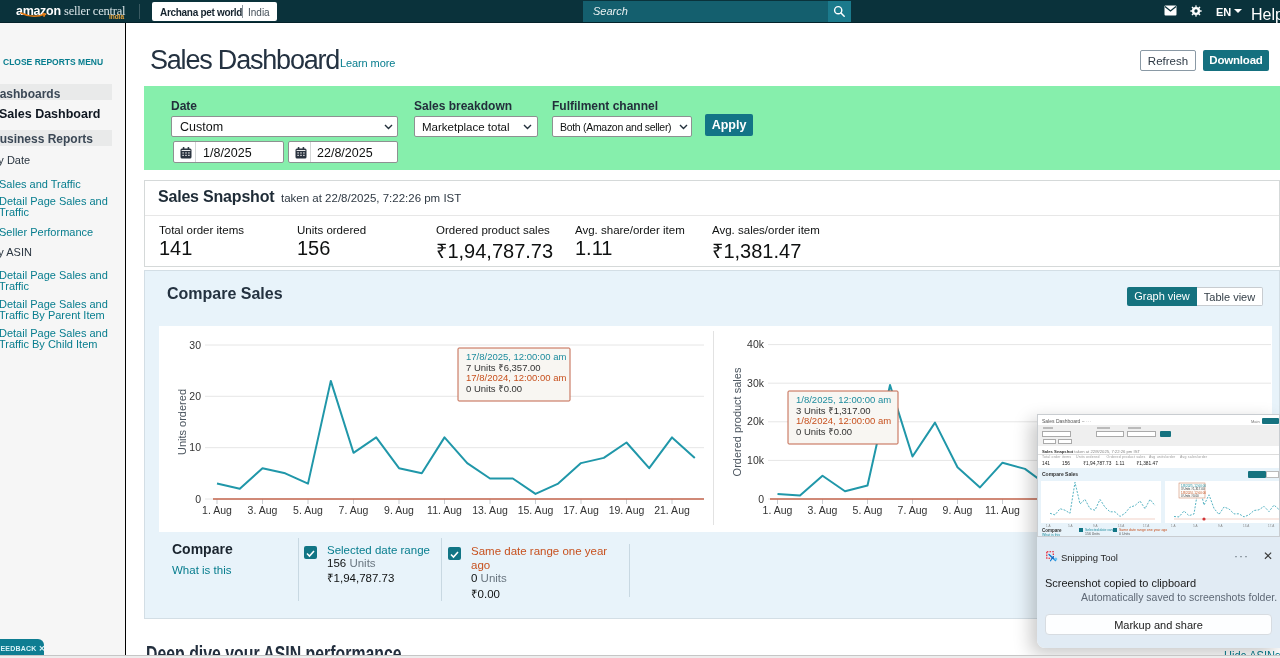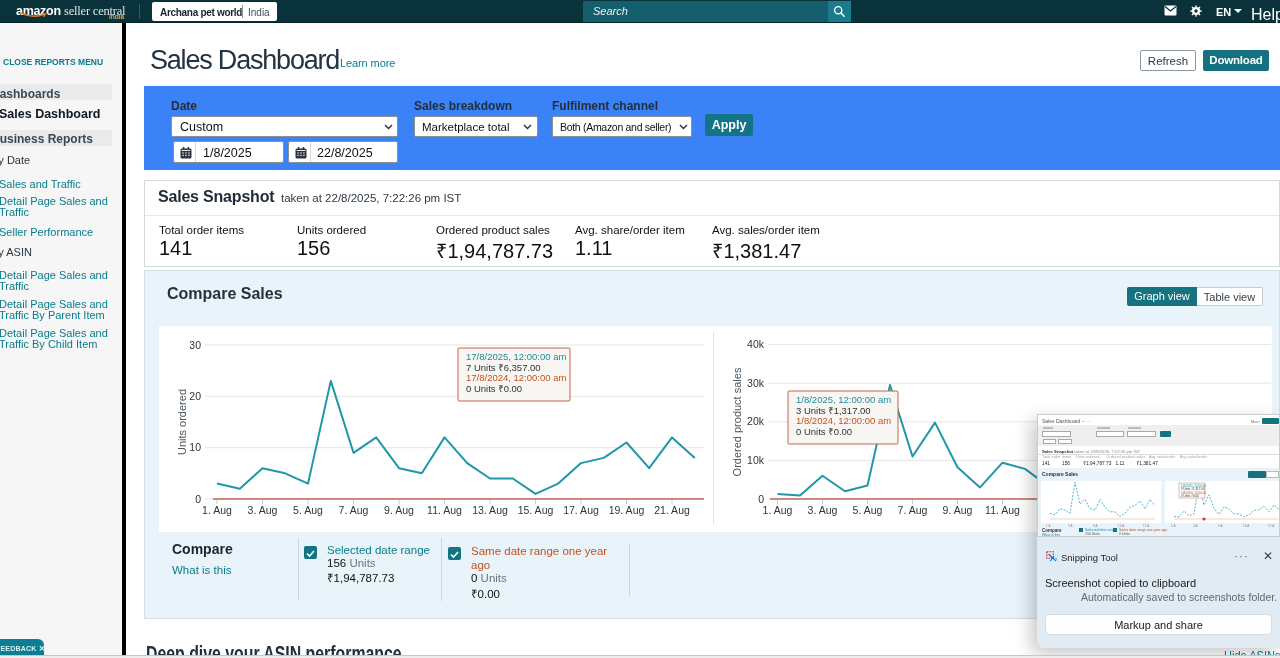--- a/index.html
+++ b/index.html
@@ -49,21 +49,21 @@
         <rect x="10.7" y="0.5" width="2.6" height="4.5" rx="0.8" fill="#fff" transform="rotate(270 12 12)"></rect>
         <rect x="10.7" y="0.5" width="2.6" height="4.5" rx="0.8" fill="#fff" transform="rotate(315 12 12)"></rect>
         <circle cx="12" cy="12" r="8.2" fill="#fff"></circle>
         <circle cx="12" cy="12" r="3.4" fill="#0A323B"></circle>
       </svg>
   <div class="abs" style="left:1216px;top:6px;color:#fff;font-size:11px;font-weight:bold;">EN</div>
   <div class="abs" style="left:1234px;top:8.5px;width:0;height:0;border-left:4px solid transparent;border-right:4px solid transparent;border-top:4.5px solid #fff;"></div>
   <div class="abs" style="left:1251px;top:5.5px;color:#fff;font-size:16px;">Help</div>
 </div>
 
-<div id="sidebar" class="abs" style="left:0;top:23px;width:126px;height:635px;background:#F6F6F6;border-right:4px solid #000000;overflow:visible;">
+<div id="sidebar" class="abs" style="left:0;top:23px;width:126px;height:635px;background:#F6F6F6;border-right:1px solid #000000;overflow:visible;">
   <div class="abs" style="left:3px;top:33.5px;font-size:8.5px;font-weight:bold;color:#077D8E;letter-spacing:0px;">CLOSE REPORTS MENU</div>
   <div class="abs" style="left:0;top:61px;width:112px;height:16px;background:#E9EAEA;"></div>
   <div class="abs" style="left:-9px;top:63.5px;font-size:12px;font-weight:bold;color:#3B4856;white-space:nowrap;">Dashboards</div>
   <div class="abs" style="left:-1px;top:83.5px;font-size:12.5px;font-weight:bold;color:#0F1721;white-space:nowrap;">Sales Dashboard</div>
   <div class="abs" style="left:0;top:107px;width:112px;height:16px;background:#E9EAEA;"></div>
   <div class="abs" style="left:-9px;top:109px;font-size:12px;font-weight:bold;color:#3B4856;white-space:nowrap;">Business Reports</div>
   <div class="abs" style="left:-9px;top:130.5px;font-size:11px;color:#2A3540;white-space:nowrap;">By Date</div>
   <div class="abs" style="left:-1px;top:154.5px;font-size:11px;color:#077D8E;white-space:nowrap;">Sales and Traffic</div>
   <div class="abs" style="left:-1px;top:172.5px;font-size:11px;color:#077D8E;line-height:11.5px;white-space:nowrap;">Detail Page Sales and<br>Traffic</div>
   <div class="abs" style="left:-1px;top:202.5px;font-size:11px;color:#077D8E;white-space:nowrap;">Seller Performance</div>
@@ -72,21 +72,21 @@
   <div class="abs" style="left:-1px;top:275.5px;font-size:11px;color:#077D8E;line-height:11.5px;white-space:nowrap;">Detail Page Sales and<br>Traffic By Parent Item</div>
   <div class="abs" style="left:-1px;top:304.5px;font-size:11px;color:#077D8E;line-height:11.5px;white-space:nowrap;">Detail Page Sales and<br>Traffic By Child Item</div>
 </div>
 
 <div id="main" class="abs" style="left:126px;top:23px;width:1154px;height:635px;background:#fff;overflow:hidden;">
   <div class="abs" style="left:24px;top:22px;font-size:27px;color:#243241;letter-spacing:-1.2px;">Sales Dashboard</div>
   <div class="abs" style="left:214px;top:33.5px;font-size:11px;letter-spacing:-0.1px;color:#077D8E;">Learn more</div>
   <div class="abs" style="left:1014px;top:27px;width:56px;height:21px;background:#fff;border:1px solid #8A99A5;border-radius:2px;text-align:center;font-size:11.5px;color:#2E3A46;line-height:20px;">Refresh</div>
   <div class="abs" style="left:1077px;top:27px;width:66px;height:21px;background:#15707F;border-radius:2px;text-align:center;font-size:11.5px;font-weight:bold;color:#fff;letter-spacing:-0.2px;line-height:21px;">Download</div>
 
-  <div class="abs" style="left:18px;top:63px;width:1136px;height:84px;background:#3b82f6;">
+  <div class="abs" style="left:18px;top:63px;width:1136px;height:84px;background:#86efac;">
     <div class="abs" style="left:27px;top:13px;font-size:12px;font-weight:bold;color:#232F3C;">Date</div>
     <div class="abs" style="left:27px;top:30px;width:227px;height:21px;background:#fff;border:1px solid #8D9191;border-radius:2px;">
       <span class="abs" style="left:8px;top:3px;font-size:12.5px;color:#0F1111;">Custom</span>
       <svg class="abs" style="left:212px;top:7px;" width="9" height="6" viewBox="0 0 9 6">
             <path d="M1 1 L4.5 4.5 L8 1" stroke="#23303C" stroke-width="1.4" fill="none"></path>
           </svg>
     </div>
     <div class="abs" style="left:29px;top:55px;width:111px;height:22px;background:#fff;border:1px solid #8D9191;border-radius:2px;">
       <svg class="abs" style="left:6px;top:4.5px;" width="12" height="12" viewBox="0 0 12 12">
             <rect x="0.5" y="1.5" width="11" height="10" rx="1.5" fill="#2B3440"></rect>

